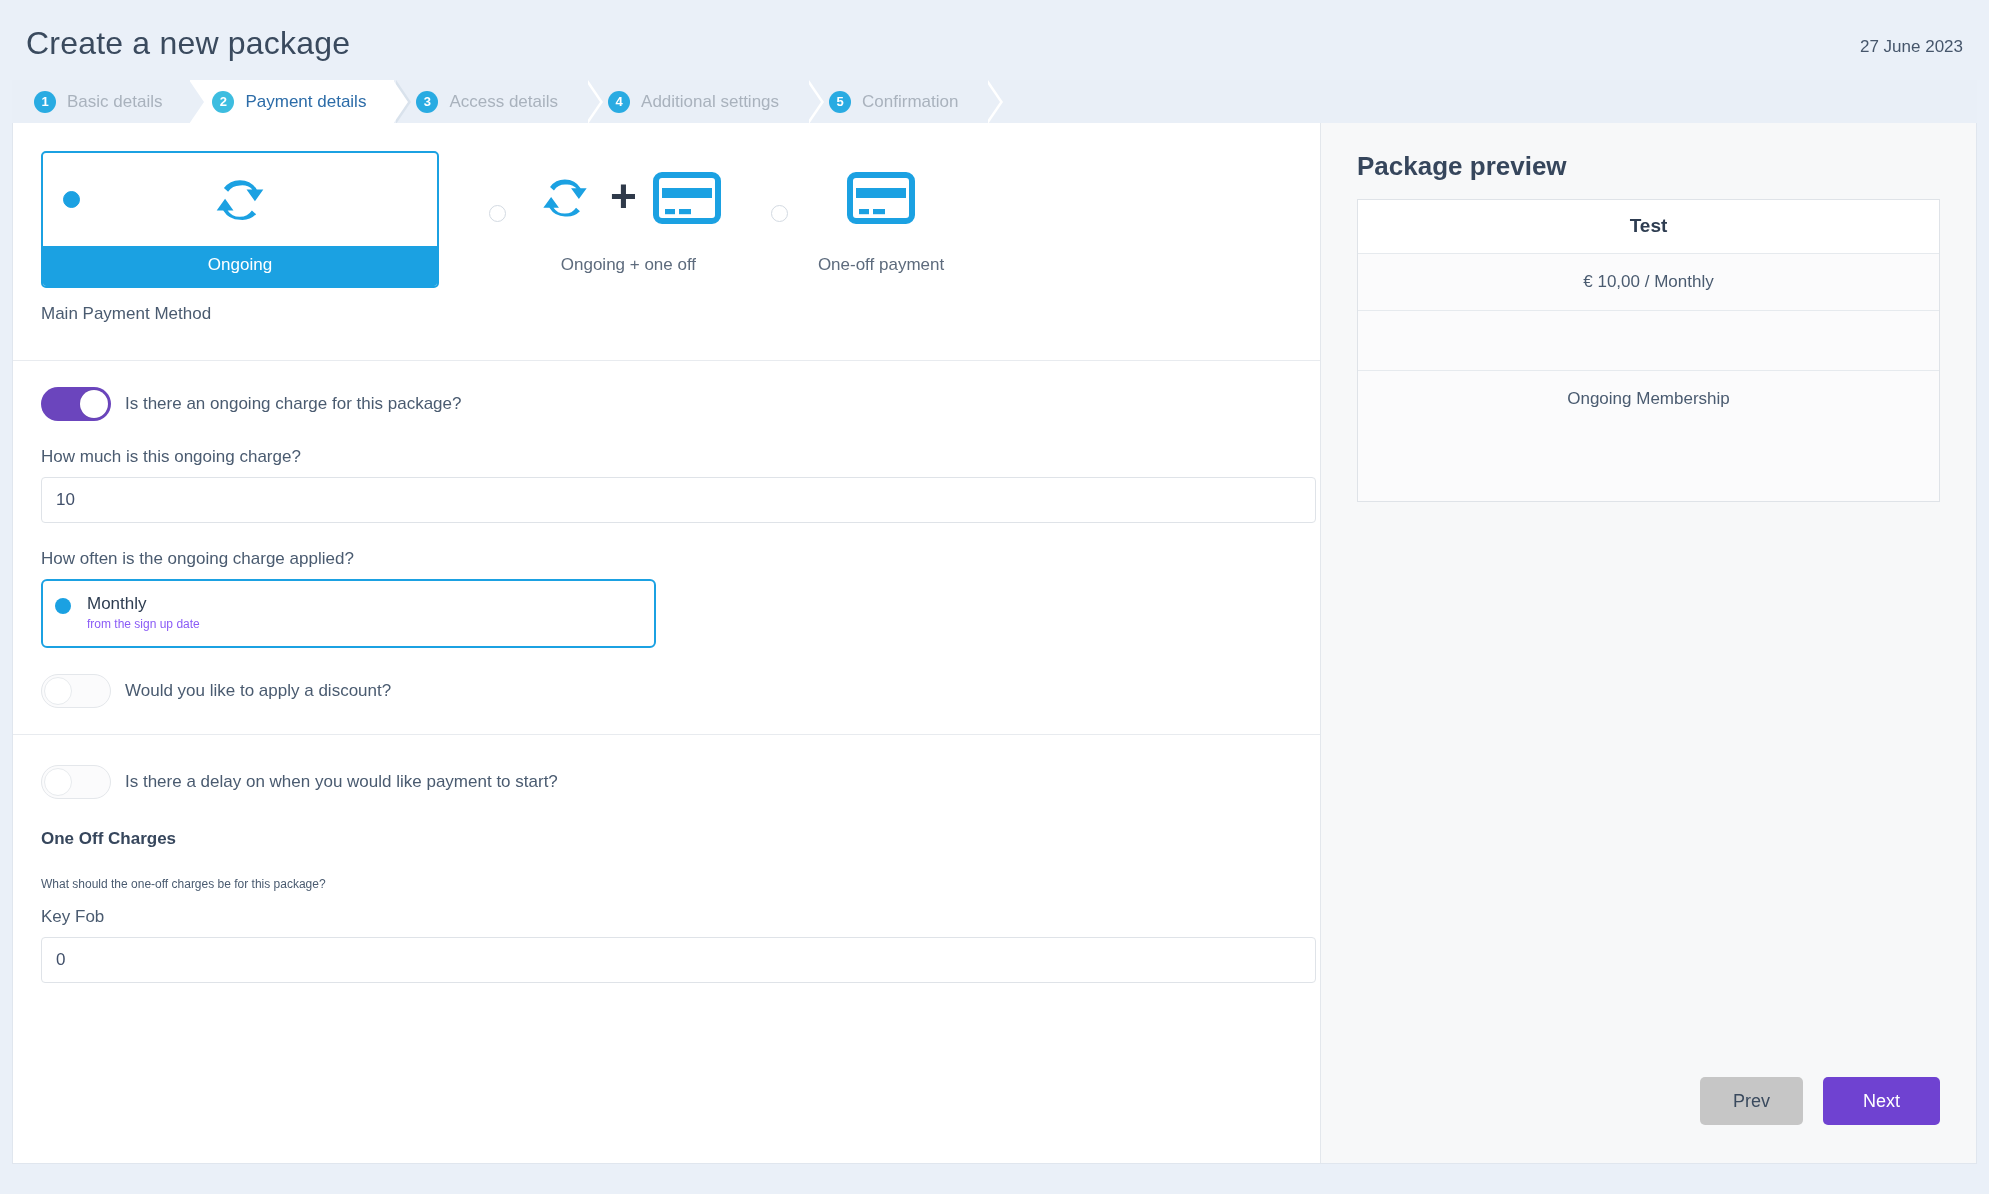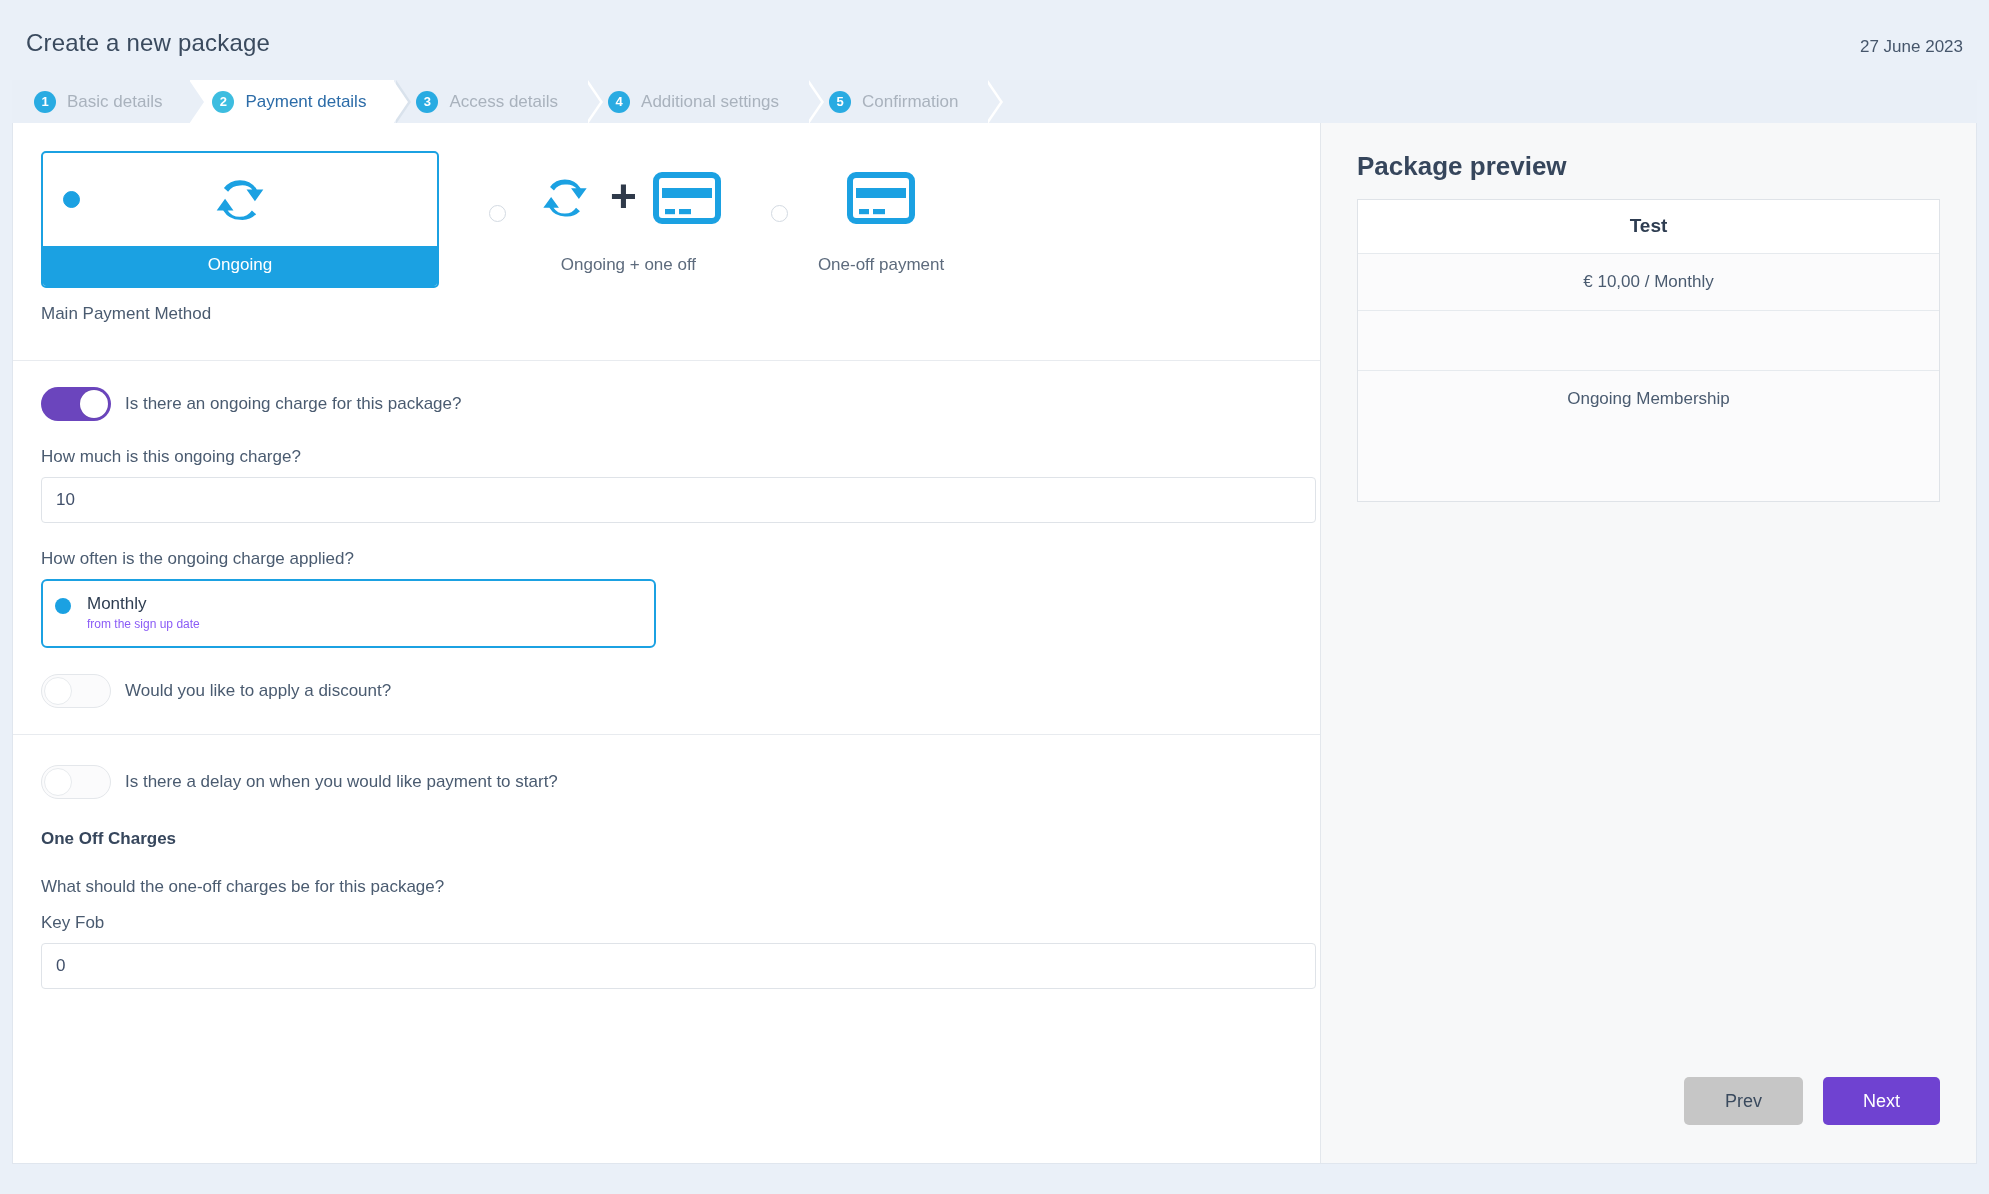--- a/index.html
+++ b/index.html
@@ -19,21 +19,21 @@
   
   .header {
     position: relative;
     height: 80px;
     padding: 0 26px;
     display: flex;
     align-items: center;
     justify-content: space-between;
   }
   .page-title {
-    font-size: 24px;
+    font-size: 32px;
     font-weight: 400;
     color: #3a4a5e;
     letter-spacing: .2px;
     padding-top: 6px;
   }
   .header-date {
     font-size: 17px;
     color: #46566b;
     padding-top: 14px;
   }
@@ -307,21 +307,21 @@
     text-align: right;
   }
 
   .sub-head {
     font-size: 17px;
     font-weight: 700;
     color: #36465c;
     margin-bottom: 15px;
   }
   .sub-text {
-    font-size: 17px;
+    font-size: 12px;
     color: #4a5b70;
     margin-bottom: 16px;
     margin-top: 28px;
   }
 
   
   .preview-title {
     font-size: 26px;
     font-weight: 700;
     color: #36465c;
@@ -359,21 +359,21 @@
     gap: 20px;
   }
   .btn {
     border: none;
     border-radius: 5px;
     font-size: 18px;
     cursor: pointer;
     font-family: "Liberation Sans", sans-serif;
   }
   .btn-prev {
-    width: 119px; height: 48px;
+    width: 103px; height: 48px;
     background: #c6c6c6;
     color: #3a4a5e;
   }
   .btn-next {
     width: 117px; height: 48px;
     background: #6f42d1;
     color: #ffffff;
   }
   .icon-svg { display: block; }
 </style>

